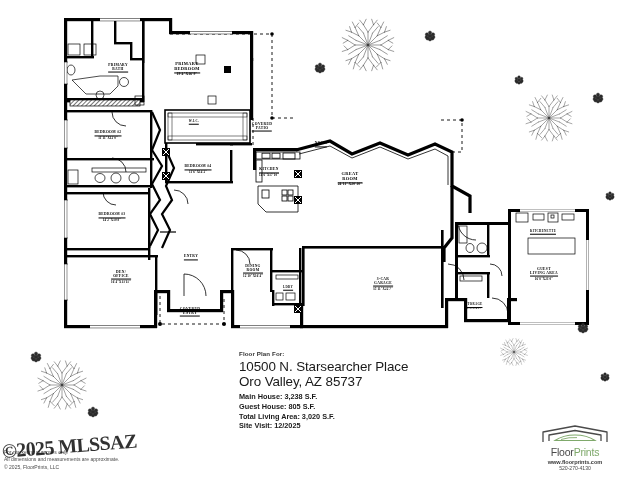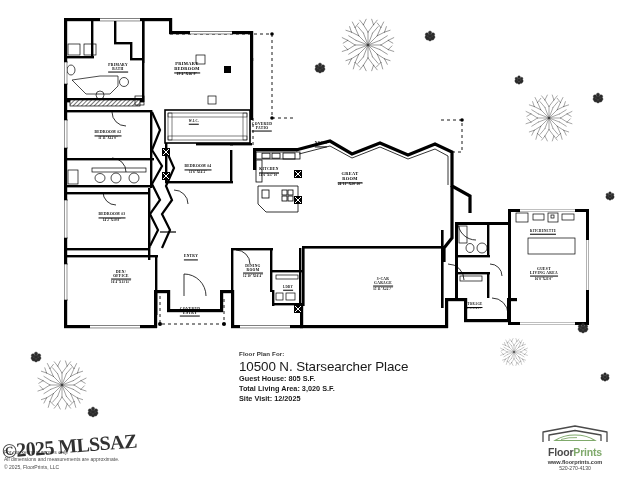--- a/index.html
+++ b/index.html
@@ -107,21 +107,21 @@
   #logo {
     position: absolute;
     left: 534px; top: 424px;
     width: 82px;
     text-align: center;
   }
   #logo-mark { display: block; margin: 0 auto; }
   #logo-word {
     font-family: "Liberation Sans", sans-serif;
     font-size: 10.5px;
-    font-weight: 700;
+    font-weight: 400;
     letter-spacing: -0.2px;
     line-height: 1;
     margin-top: 1px;
   }
   #logo-word .lw-a { color: #4a4a4a; }
   #logo-word .lw-b { color: #7fa96b; }
   #logo-url {
     font-family: "Liberation Sans", sans-serif;
     font-size: 5.6px;
     font-weight: 700;
@@ -585,21 +585,23 @@
       <div class="room-label small" style="left: 544px; top: 274px;">
         <span class="rl-name">GUEST</span>
         <span class="rl-name2">LIVING AREA</span>
         <span class="rl-dim">16'8"X21'0"</span>
       </div>
     </div>
 
   <div id="titleblock">
     <div id="tb-prefix">Floor Plan For:</div>
     <div id="tb-addr1">10500 N. Starsearcher Place</div>
+    <div id="tb-addr2">Oro Valley, AZ  85737</div>
     <div id="tb-stats">
+        <div class="tb-stat">Main House:  3,238 S.F.</div>
         <div class="tb-stat">Guest House:  805 S.F.</div>
         <div class="tb-stat">Total Living Area:  3,020 S.F.</div>
         <div class="tb-stat">Site Visit:  12/2025</div>
       </div>
   </div>
 
   <div id="logo">
     <svg id="logo-mark" width="72" height="22" viewBox="0 0 72 22">
       <g fill="none" stroke="#4a4a4a" stroke-width="1.3" stroke-linejoin="round">
         <path d="M4 18 L4 8 L36 2 L68 8 L68 18"></path>

